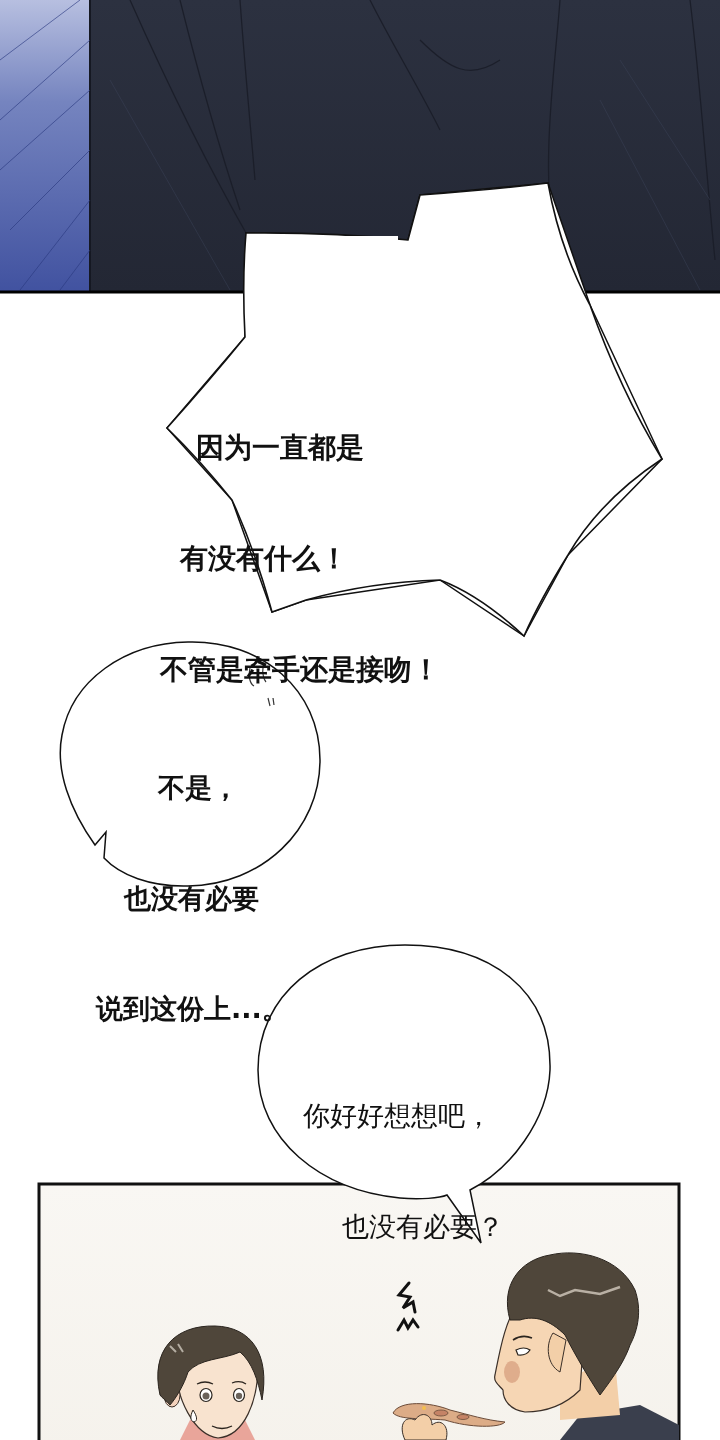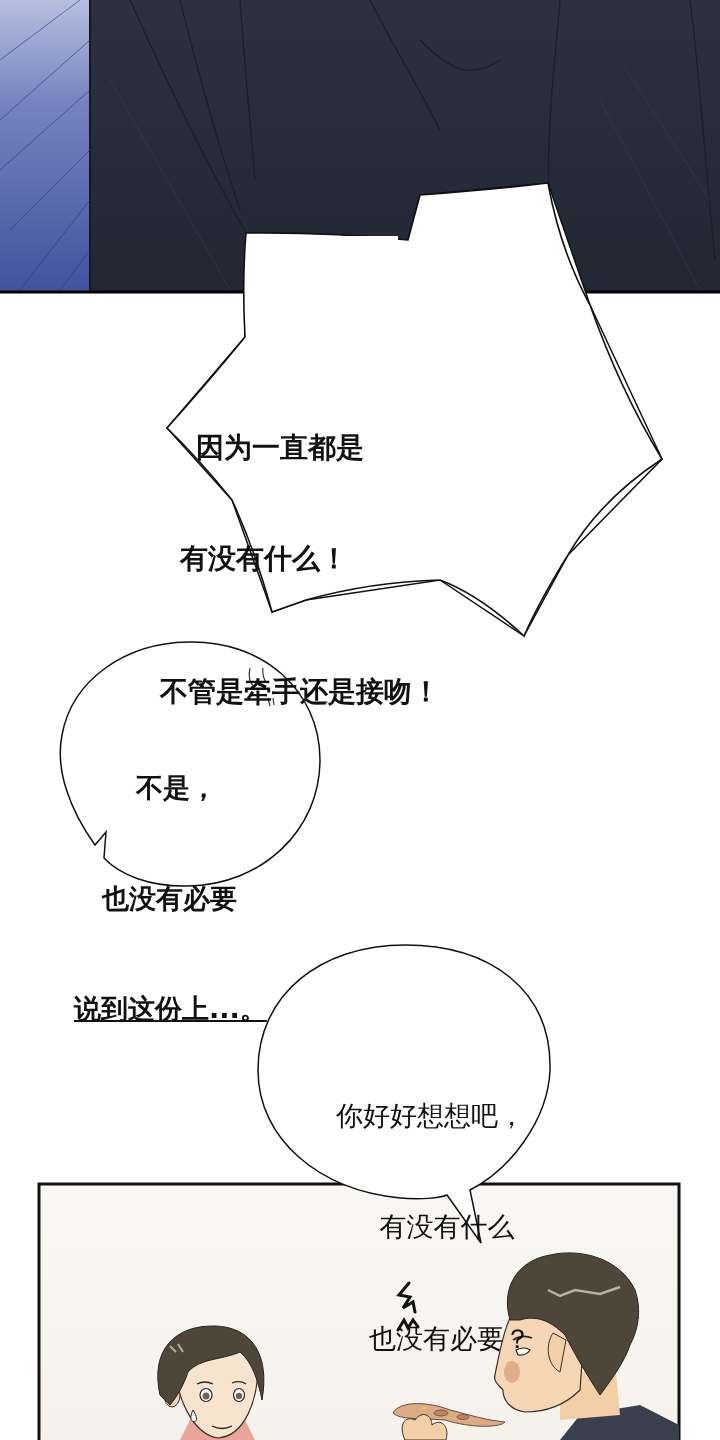--- a/index.html
+++ b/index.html
@@ -4,26 +4,26 @@
   <style>
     html, body { margin: 0; padding: 0; background: #ffffff; }
     body { width: 720px; height: 1440px; position: relative; overflow: hidden;
            font-family: "DejaVu Sans", "Liberation Sans", sans-serif; }
     .layer { position: absolute; left: 0; top: 0; width: 720px; height: 1440px; }
     .bubble-text { position: absolute; color: #111; font-weight: bold; text-align: left;
                    line-height: 1.32; white-space: pre; }
     .t1 { left: 160px; top: 356px; width: 510px; font-size: 28px; }
     .t1 .l1 { display:block; padding-left: 36px; }
     .t1 .l2 { display:block; padding-left: 20px; }
-    .t1 .l3 { display:block; padding-left: 0px; margin-top: 22px; }
-    .t2 { left: 50px; top: 697px; width: 280px; font-size: 27px; text-align: left; line-height: 1.36; }
+    .t1 .l3 { display:block; padding-left: 0px; }
+    .t2 { left: 72px; top: 697px; width: 280px; font-size: 27px; text-align: left; line-height: 1.36; }
     .t2 .l1 { display:block; padding-left: 86px; }
     .t2 .l2 { display:block; padding-left: 52px; }
-    .t2 .l3 { display:block; padding-left: 24px; text-decoration: underline; }
-    .t3 { left: 258px; top: 1022px; width: 300px; font-size: 27px; text-align: center; font-weight: normal; line-height: 1.38; }
+    .t2 .l3 { display:block; padding-left: 24px; }
+    .t3 { left: 258px; top: 1022px; width: 300px; font-size: 27px; text-align: left; font-weight: normal; line-height: 1.38; }
     .t3 .l1 { display:block; padding-left: 45px; }
     .t3 .l2 { display:block; padding-left: 78px; }
     .t3 .l3 { display:block; padding-left: 84px; }
   </style>
 </head>
 <body>
 
 <svg class="layer" viewBox="0 0 720 1440" xmlns="http://www.w3.org/2000/svg">
   <defs>
     <linearGradient id="blueGrad" x1="0" y1="0" x2="0" y2="1">
@@ -160,15 +160,14 @@
 </div>
 
 <div class="bubble-text t2">
   <span class="l1">不是，</span>
   <span class="l2">也没有必要</span>
   <span class="l3">说到这份上...。</span>
 </div>
 
 <div class="bubble-text t3">
   <span class="l1">你好好想想吧，</span>
-  <span class="l2">有没有什么</span>
   <span class="l3">也没有必要？</span>
 </div>
 
 </body></html>

